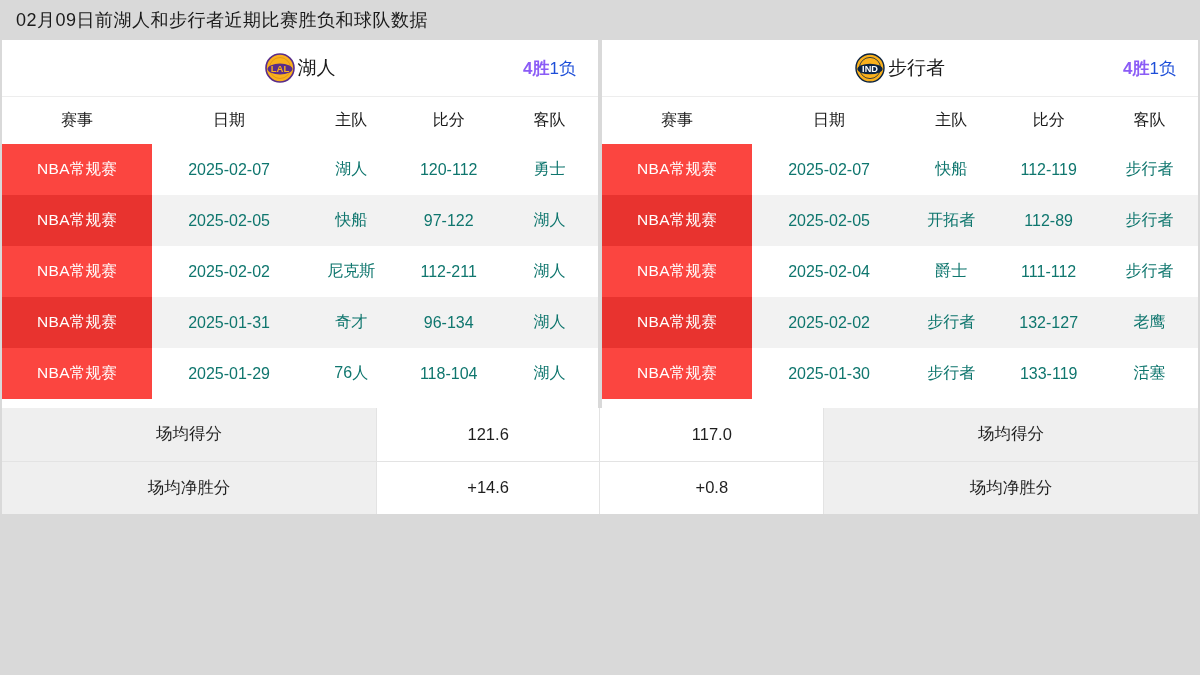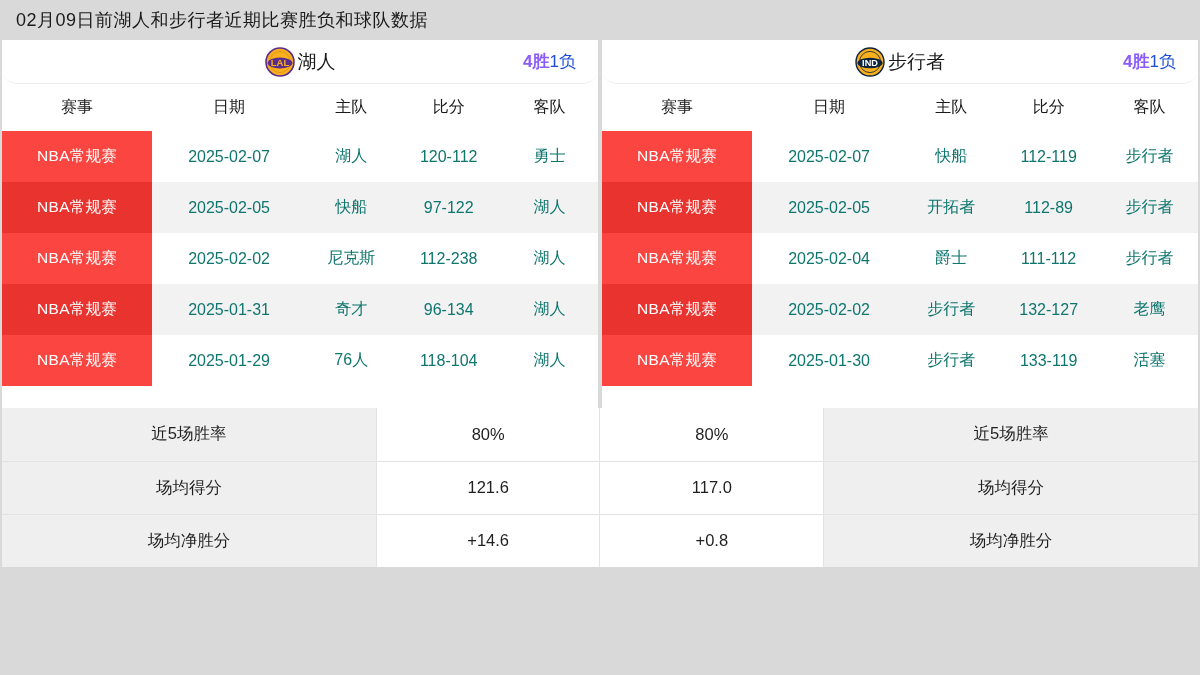--- a/index.html
+++ b/index.html
@@ -44,26 +44,25 @@
   .panel {
     background: #ffffff;
     flex: 1 1 0;
     display: flex;
     flex-direction: column;
     min-width: 0;
   }
 
   
   .team-head {
-    height: 44px;
+    height: 57px;
     display: flex;
     align-items: center;
     position: relative;
     border-bottom: 1px solid #ededed;
-    border-radius: 15px;
   }
   .team-ident {
     margin: 0 auto;
     display: flex;
     align-items: center;
     gap: 3px;
   }
   .team-name {
     font-size: 19px;
     color: #1a1a1a;
@@ -181,21 +180,21 @@
           <td class="league-cell">NBA常规赛</td>
           <td>2025-02-05</td>
           <td>快船</td>
           <td>97-122</td>
           <td>湖人</td>
         </tr>
         <tr class="odd">
           <td class="league-cell">NBA常规赛</td>
           <td>2025-02-02</td>
           <td>尼克斯</td>
-          <td>112-238</td>
+          <td>112-211</td>
           <td>湖人</td>
         </tr>
         <tr class="even">
           <td class="league-cell">NBA常规赛</td>
           <td>2025-01-31</td>
           <td>奇才</td>
           <td>96-134</td>
           <td>湖人</td>
         </tr>
         <tr class="odd">
@@ -283,26 +282,20 @@
         </tr>
       </tbody>
     </table>
   </div>
 </div>
 
 <div class="stats">
   <table class="stats-table">
     <tbody>
       <tr>
-        <td class="lbl lbl-left">近5场胜率</td>
-        <td class="val val-left">80%</td>
-        <td class="val val-right">80%</td>
-        <td class="lbl">近5场胜率</td>
-      </tr>
-      <tr>
         <td class="lbl lbl-left">场均得分</td>
         <td class="val val-left">121.6</td>
         <td class="val val-right">117.0</td>
         <td class="lbl">场均得分</td>
       </tr>
       <tr>
         <td class="lbl lbl-left">场均净胜分</td>
         <td class="val val-left">+14.6</td>
         <td class="val val-right">+0.8</td>
         <td class="lbl">场均净胜分</td>

